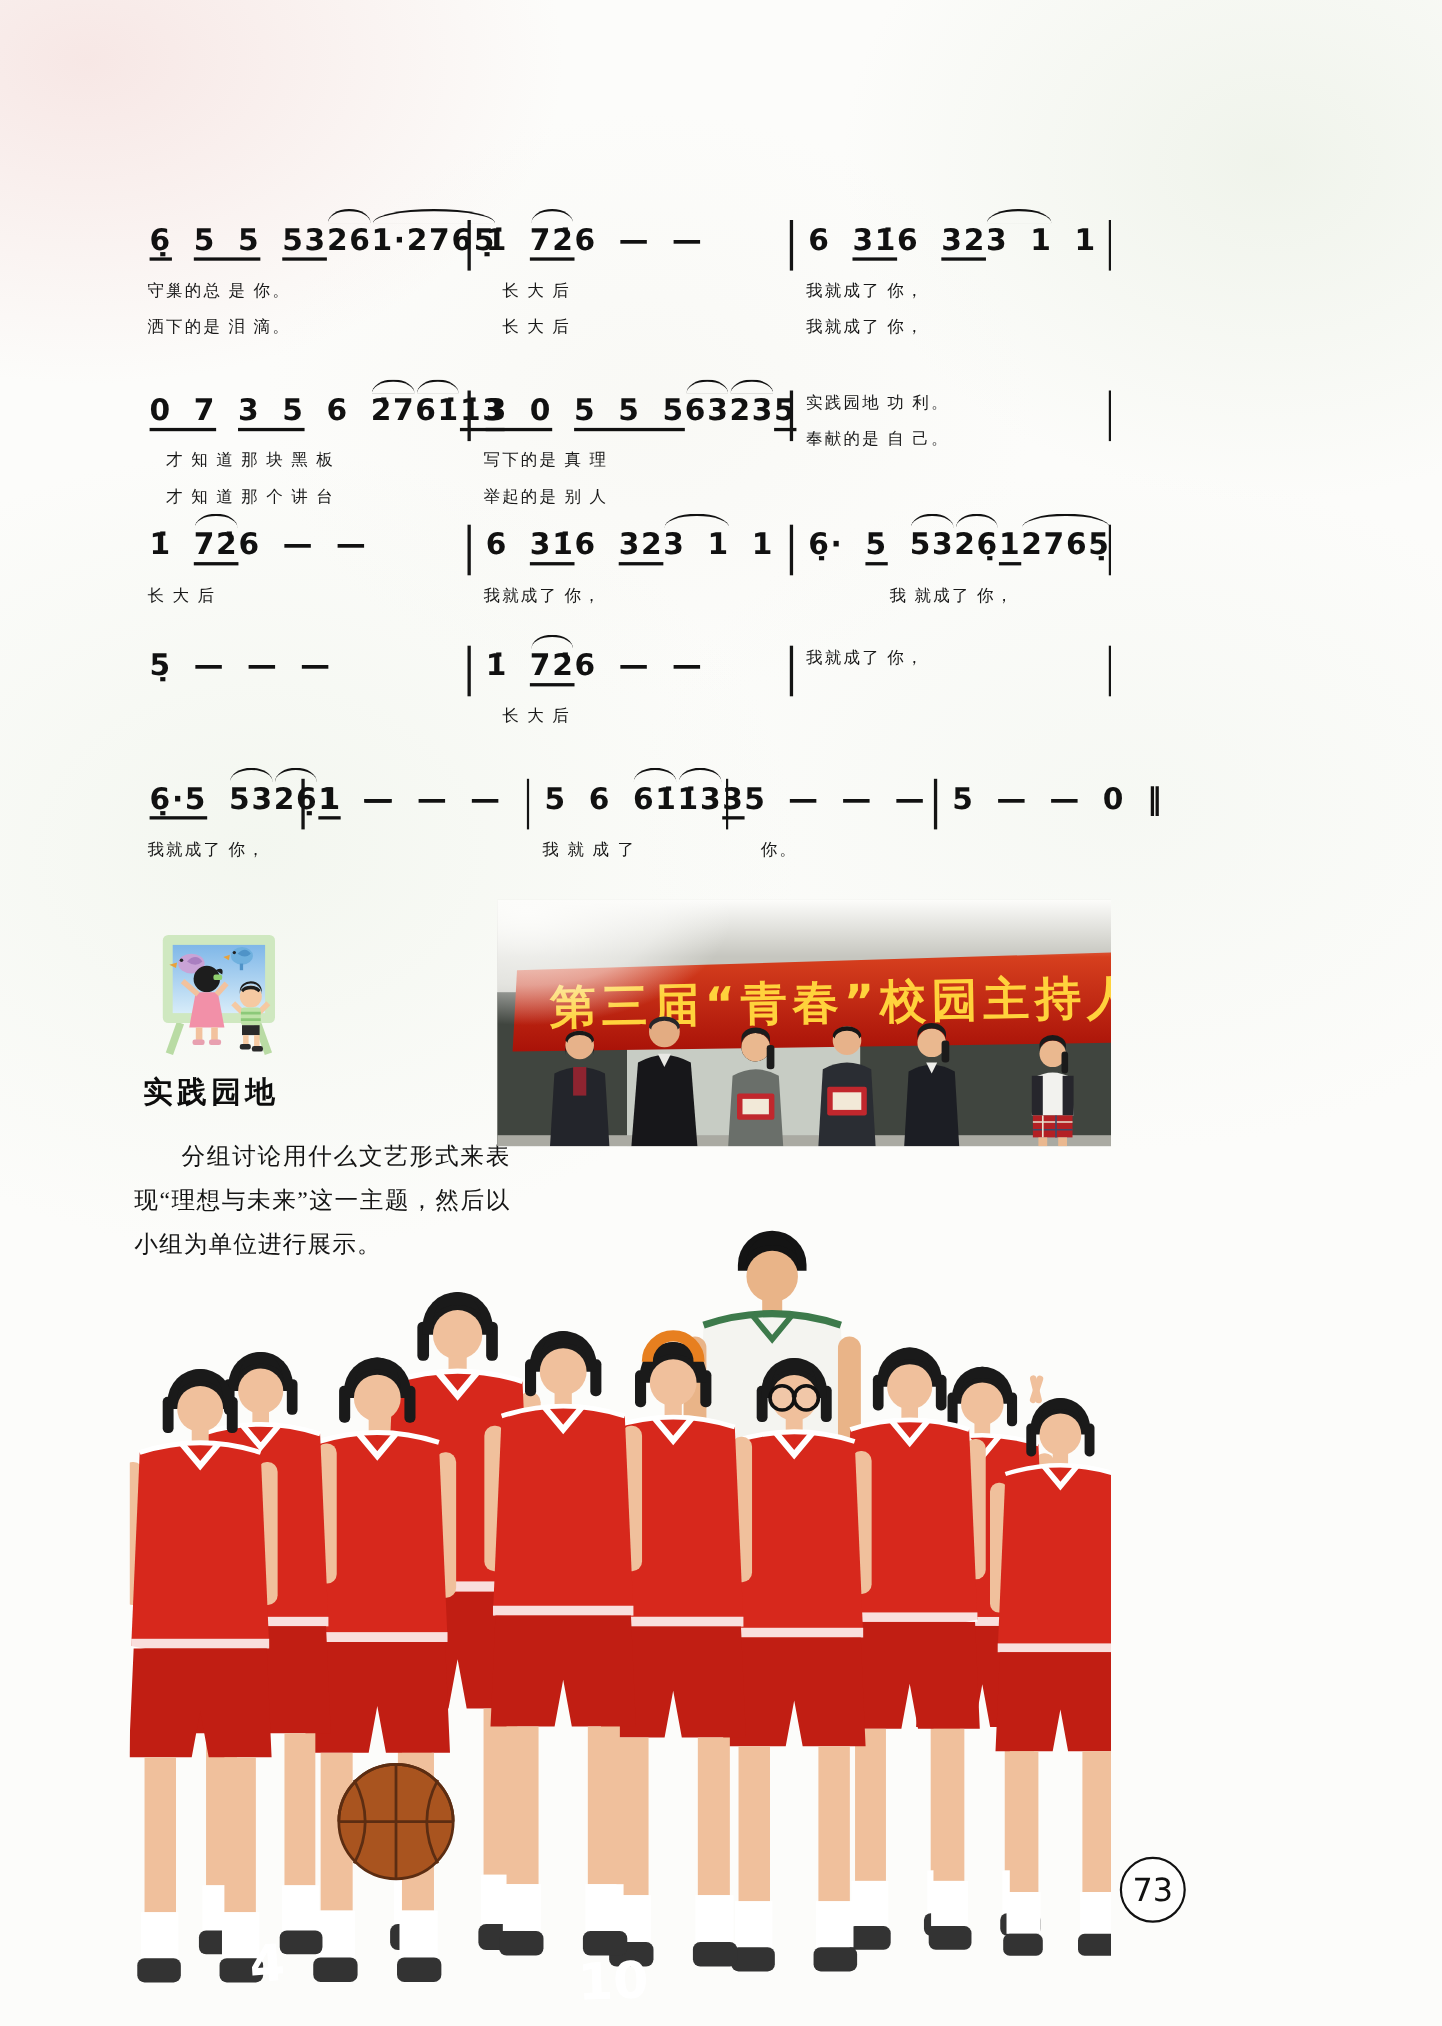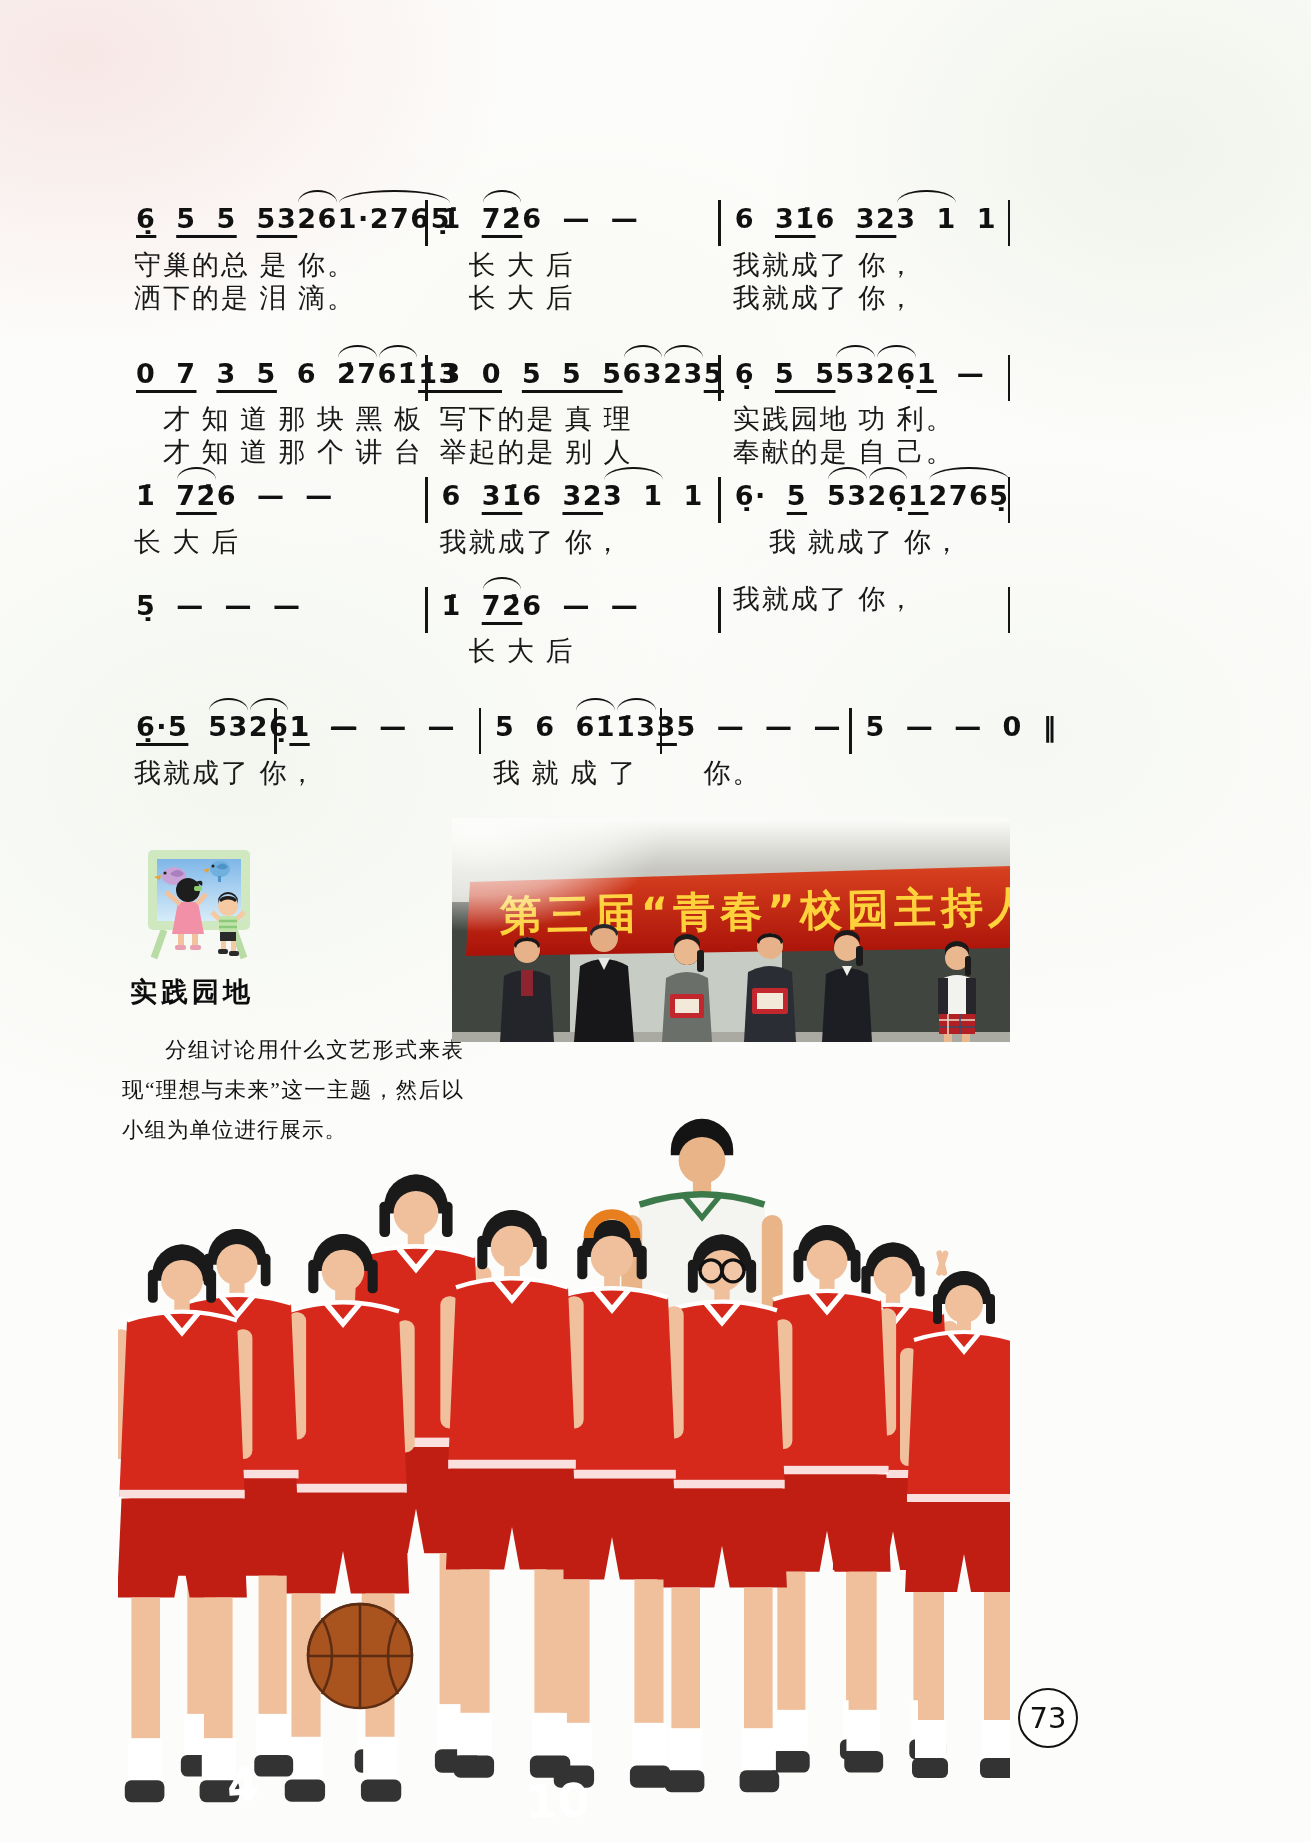--- a/index.html
+++ b/index.html
@@ -36,21 +36,21 @@
     font-size:27px;line-height:1.5;letter-spacing:1.5px;word-spacing:9px;white-space:nowrap;
     padding:5px 2px 7px 2px;color:#111;
   }
   .ug{text-decoration-line:underline;text-decoration-thickness:2.5px;text-decoration-color:#111;text-underline-offset:7px;}
   .slur{position:relative;display:inline-block;}
   .slur::before{
     content:'';position:absolute;left:1px;right:1px;top:-9px;height:11px;
     border-top:2.5px solid #111;border-radius:50% 50% 0 0 / 100% 100% 0 0;
   }
   .lyric{
-    font-family:Liberation Sans, sans-serif;font-size:27px;line-height:30px;
+    font-family:Liberation Serif, serif;font-size:15px;line-height:30px;
     letter-spacing:2px;white-space:nowrap;color:#191919;margin-top:3px;
   }
   
   .practice{position:absolute;left:120px;top:842px;width:344px;}
   .practice .icon{margin-left:16px;}
   .practice h2{
     font-family:Liberation Sans, sans-serif;font-weight:bold;
     font-size:27px;letter-spacing:4px;margin:8px 0 20px 10px;color:#0d0d0d;
   }
   .practice p{
@@ -100,21 +100,20 @@
               <div class="notes"><span class="ug">0 7</span> <span class="ug">3 5</span> 6 <span class="ug"><span class="slur">2̇7</span><span class="slur">61̇</span>1̇3</span></div>
               <div class="lyric">　才 知 道 那 块 黑 板</div>
               <div class="lyric">　才 知 道 那 个 讲 台</div>
             </div>
             <div class="measure" style="flex-grow: 33;">
               <div class="notes"><span class="ug">3 0</span> <span class="ug">5 5 5</span><span class="ug"><span class="slur">63</span><span class="slur">23</span>5</span></div>
               <div class="lyric">写下的是 真 理</div>
               <div class="lyric">举起的是 别 人</div>
             </div>
             <div class="measure" style="flex-grow: 32.5;">
-              <div class="notes">6̣ <span class="ug">5 5</span><span class="ug"><span class="slur">53</span><span class="slur">26̣</span>1</span> —</div>
               <div class="lyric">实践园地 功 利。</div>
               <div class="lyric">奉献的是 自 己。</div>
             </div>
           </div>
         </div>
         <div class="system">
           <div class="measures">
             <div class="measure" style="flex-grow: 34.5;">
               <div class="notes">1̇ <span class="slur"><span class="ug">72̇</span></span>6 — —</div>
               <div class="lyric">长 大 后</div>

